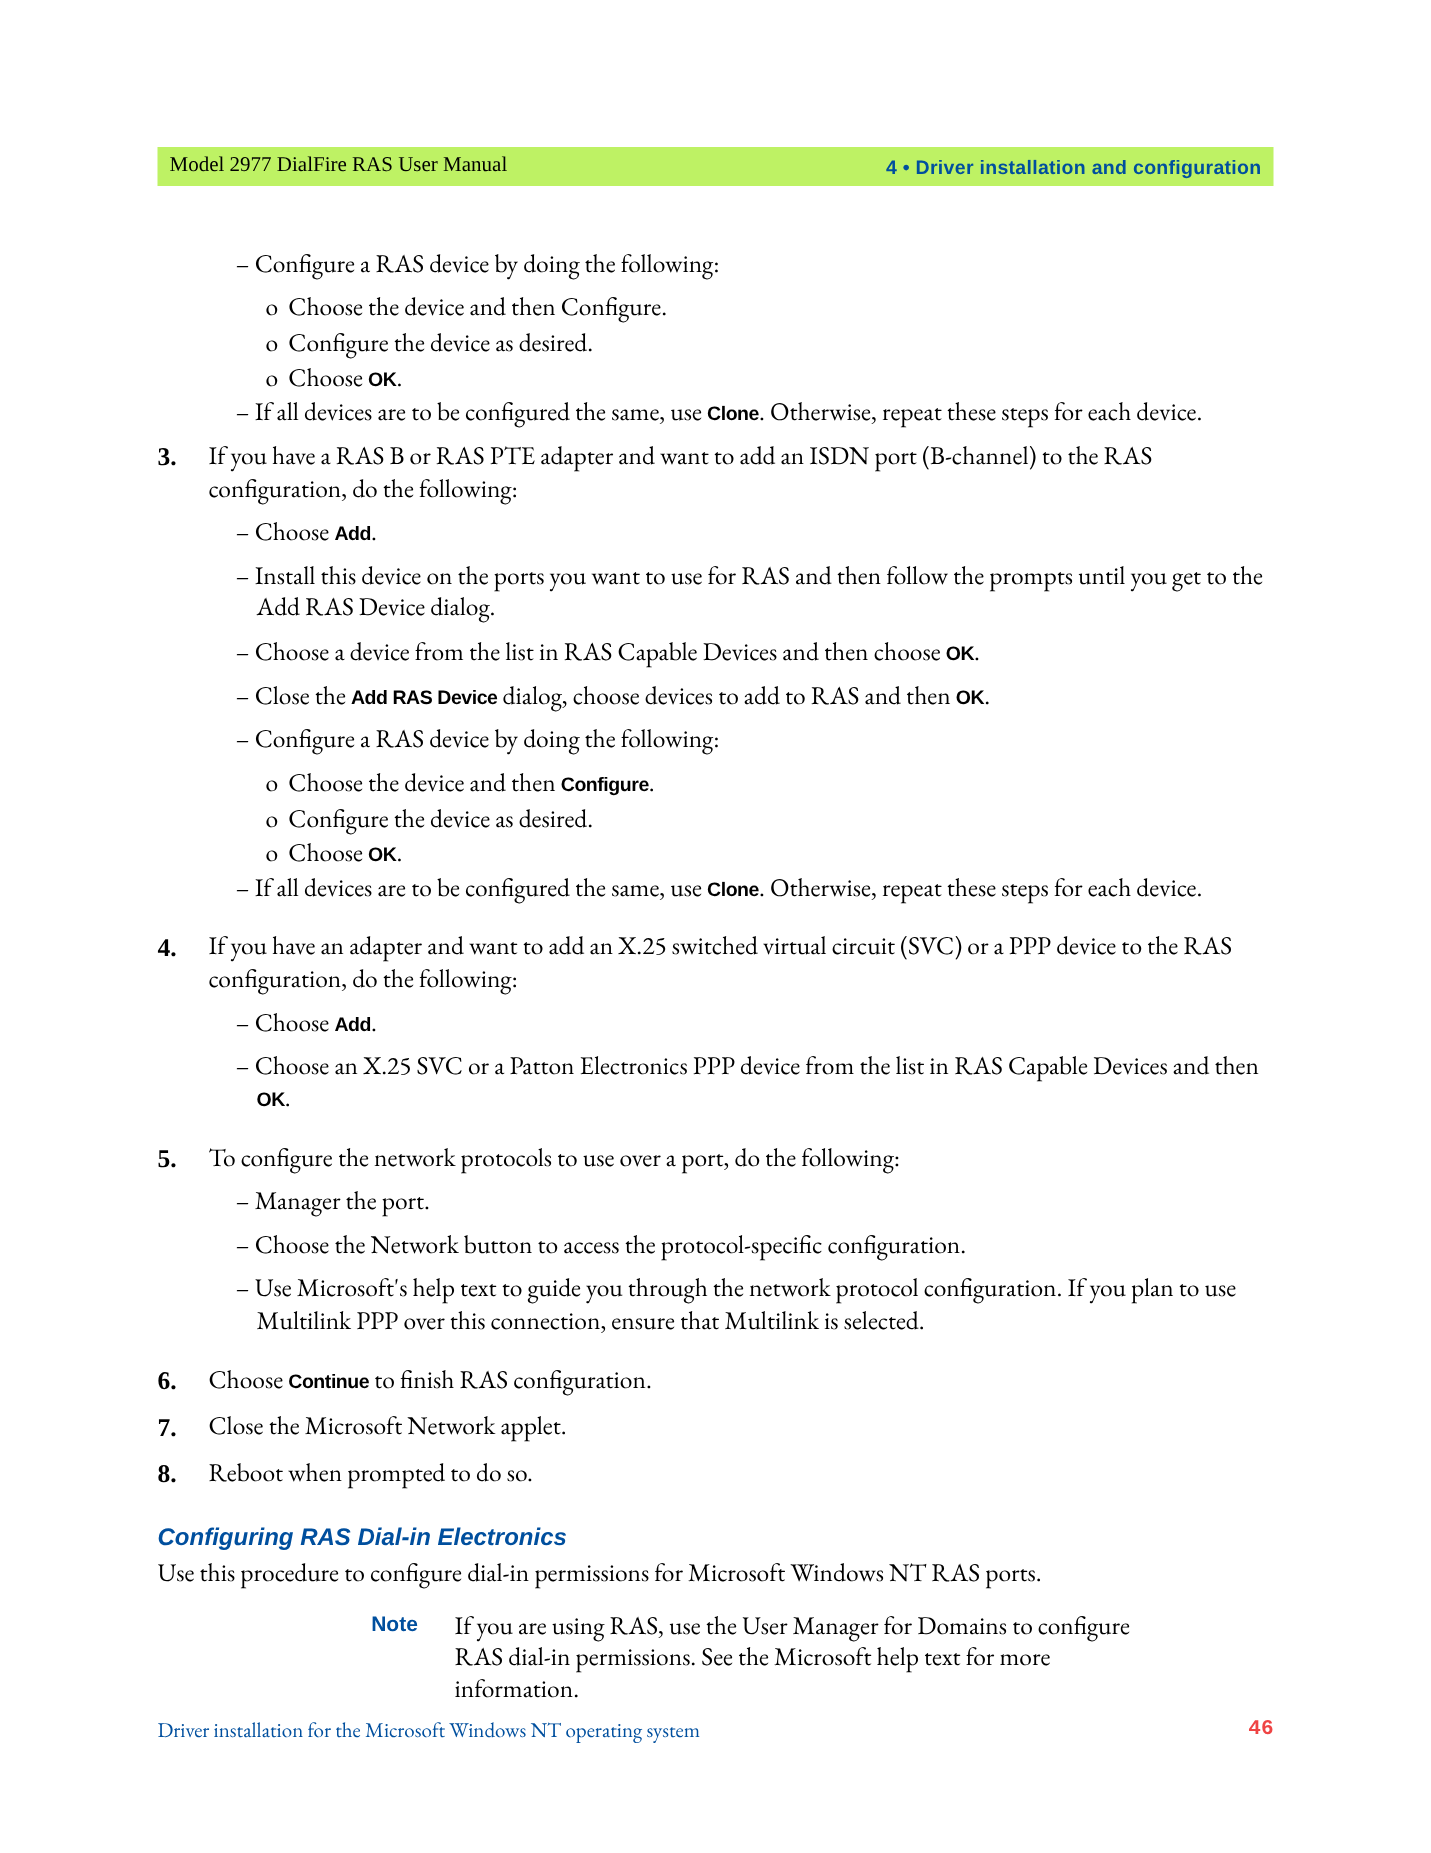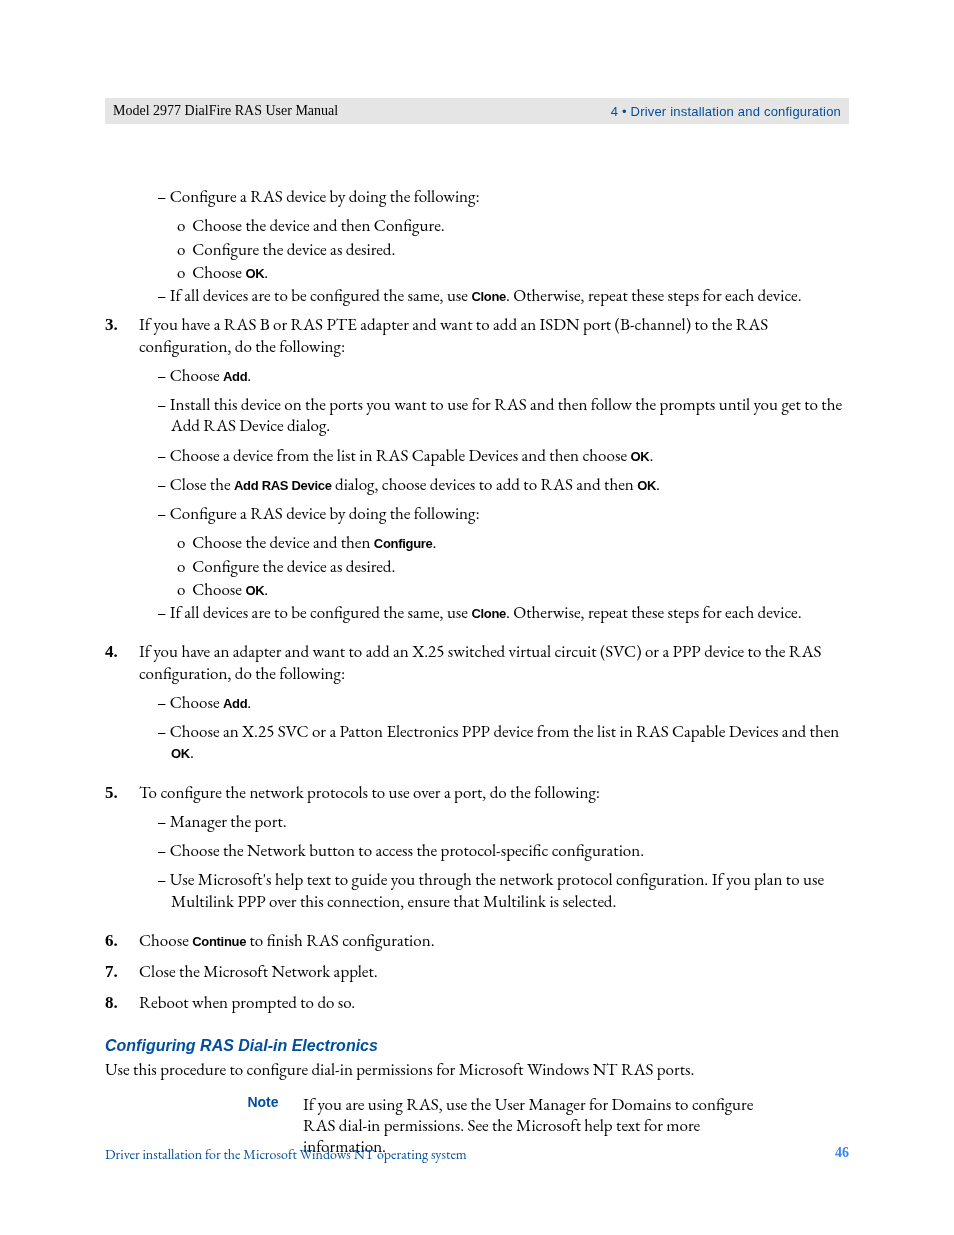--- a/index.html
+++ b/index.html
@@ -10,37 +10,37 @@
     color: #000000;
   }
   .page {
     width: 954px;
     height: 1235px;
     box-sizing: border-box;
     padding: 98px 105px 0 105px;
     position: relative;
   }
   .header-bar {
-    background: #e5e5e5;
+    background: #bef264;
     height: 26px;
     display: flex;
     align-items: center;
     justify-content: space-between;
     padding: 0 8px;
     font-size: 14px;
-    margin-bottom: 62px;
+    margin-bottom: 42px;
   }
   .header-left {
     font-family: Georgia, Garamond, serif;
     color: #000;
     font-size: 14px;
   }
   .header-right {
     font-family: "Lucida Sans", "Lucida Grande", Verdana, sans-serif;
-    font-weight: normal;
+    font-weight: bold;
     color: #004f9e;
     font-size: 13px;
     letter-spacing: 0.2px;
   }
   .body-text {
     font-size: 17px;
     line-height: 1.25;
   }
   .ol-number {
     float: left;
@@ -114,23 +114,23 @@
     left: 105px;
     right: 105px;
     bottom: 72px;
     display: flex;
     justify-content: space-between;
     font-size: 14px;
     color: #004f9e;
     gap: 29px;
   }
   .footer-right {
-    font-family: Liberation Serif, serif;
-    font-weight: bold;
-    color: #3b82f6;
+    font-family: Liberation Mono, monospace;
+    font-weight: bold;
+    color: #ef4444;
     font-size: 14px;
   }
 </style>
 </head>
 <body>
 
 <div class="page">
 
   <div class="header-bar">
     <span class="header-left">Model 2977 DialFire RAS User Manual</span>

